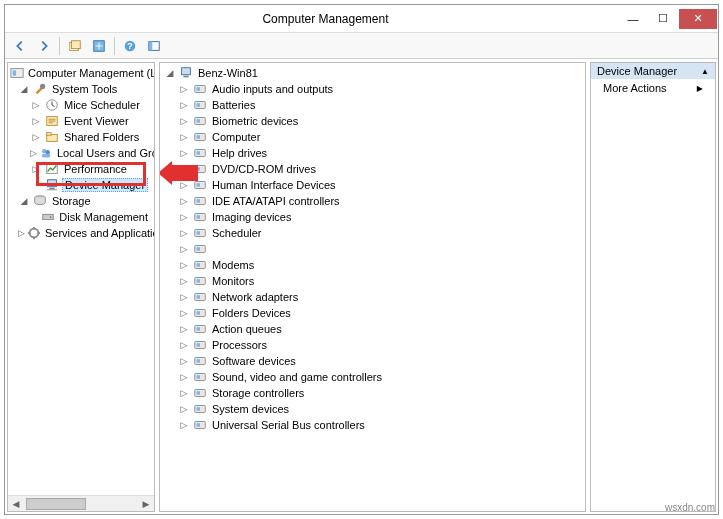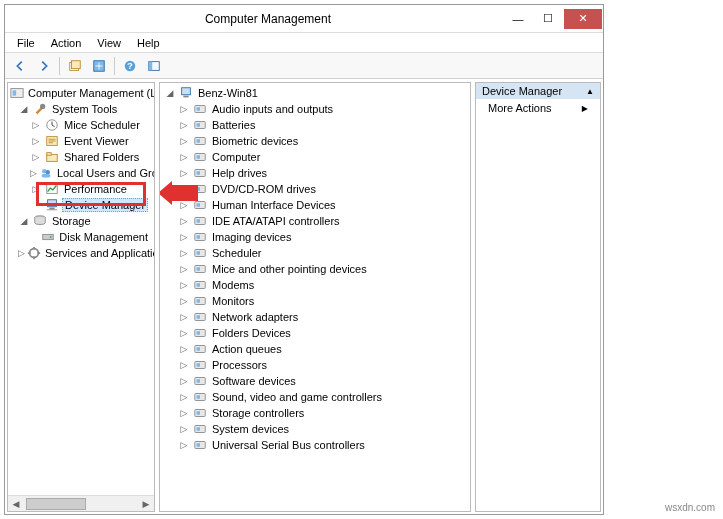--- a/index.html
+++ b/index.html
@@ -1,17 +1,17 @@
 <!DOCTYPE html>
 <html><head>
 <meta charset="utf-8">
 <style>
 * { box-sizing: border-box; font-family: "Segoe UI", Tahoma, sans-serif; font-size: 11px; }
 body { margin: 0; padding: 4px; background: #fff; width: 723px; height: 519px; overflow: hidden; }
-.window { border: 1px solid #999; width: 600px; height: 511px; display: flex; flex-direction: column; background: #fff; }
+.window { border: 1px solid #999; width: 715px; height: 511px; display: flex; flex-direction: column; background: #fff; }
 .titlebar { height: 28px; background: #fff; display: flex; align-items: center; border-bottom: 1px solid #ddd; }
 .title-text { flex: 1; text-align: center; font-size: 12px; }
 .wbtns { display: flex; }
 .wbtn { width: 28px; height: 20px; display: flex; align-items: center; justify-content: center; margin: 2px 1px; }
 .wbtn.close { background: #c75050; color: #fff; width: 38px; }
 .menubar { height: 20px; display: flex; align-items: center; padding: 0 4px; border-bottom: 1px solid #ddd; }
 .menu-item { padding: 2px 8px; }
 .toolbar { height: 26px; display: flex; align-items: center; padding: 2px 4px; border-bottom: 1px solid #d0d0d0; gap: 2px; background: #f8f8f8; }
 .tbtn { width: 22px; height: 22px; display: flex; align-items: center; justify-content: center; border: 1px solid transparent; }
 .tbtn svg { width: 14px; height: 14px; }
@@ -49,26 +49,20 @@
   <div class="titlebar">
     <span style="width:28px"></span>
     <span class="title-text">Computer Management</span>
     <div class="wbtns">
       <div class="wbtn">—</div>
       <div class="wbtn">☐</div>
       <div class="wbtn close">✕</div>
     </div>
   </div>
 
-  <div class="menubar">
-    <span class="menu-item">File</span>
-    <span class="menu-item">Action</span>
-    <span class="menu-item">View</span>
-    <span class="menu-item">Help</span>
-  </div>
 
   <div class="toolbar">
     <div class="tbtn">
         <svg viewBox="0 0 16 16">
           <path d="M10 3 L5 8 L10 13" fill="none" stroke="#3a79c0" stroke-width="2"></path>
         </svg>
       </div>
     <div class="tbtn">
         <svg viewBox="0 0 16 16">
           <path d="M6 3 L11 8 L6 13" fill="none" stroke="#3a79c0" stroke-width="2"></path>
@@ -346,21 +340,20 @@
             <span class="lbl">Scheduler</span>
           </div>
           <div class="node" style="padding-left: 18px;">
             <span class="exp">▷</span>
             <span class="ico">
               <svg viewBox="0 0 16 16">
                 <rect x="2" y="4" width="12" height="8" rx="1" fill="#e8e8e8" stroke="#888"></rect>
                 <rect x="4" y="6" width="4" height="4" fill="#7db8e8"></rect>
               </svg>
             </span>
-            <span class="lbl">Mice and other pointing devices</span>
           </div>
           <div class="node" style="padding-left: 18px;">
             <span class="exp">▷</span>
             <span class="ico">
               <svg viewBox="0 0 16 16">
                 <rect x="2" y="4" width="12" height="8" rx="1" fill="#e8e8e8" stroke="#888"></rect>
                 <rect x="4" y="6" width="4" height="4" fill="#7db8e8"></rect>
               </svg>
             </span>
             <span class="lbl">Modems</span>

